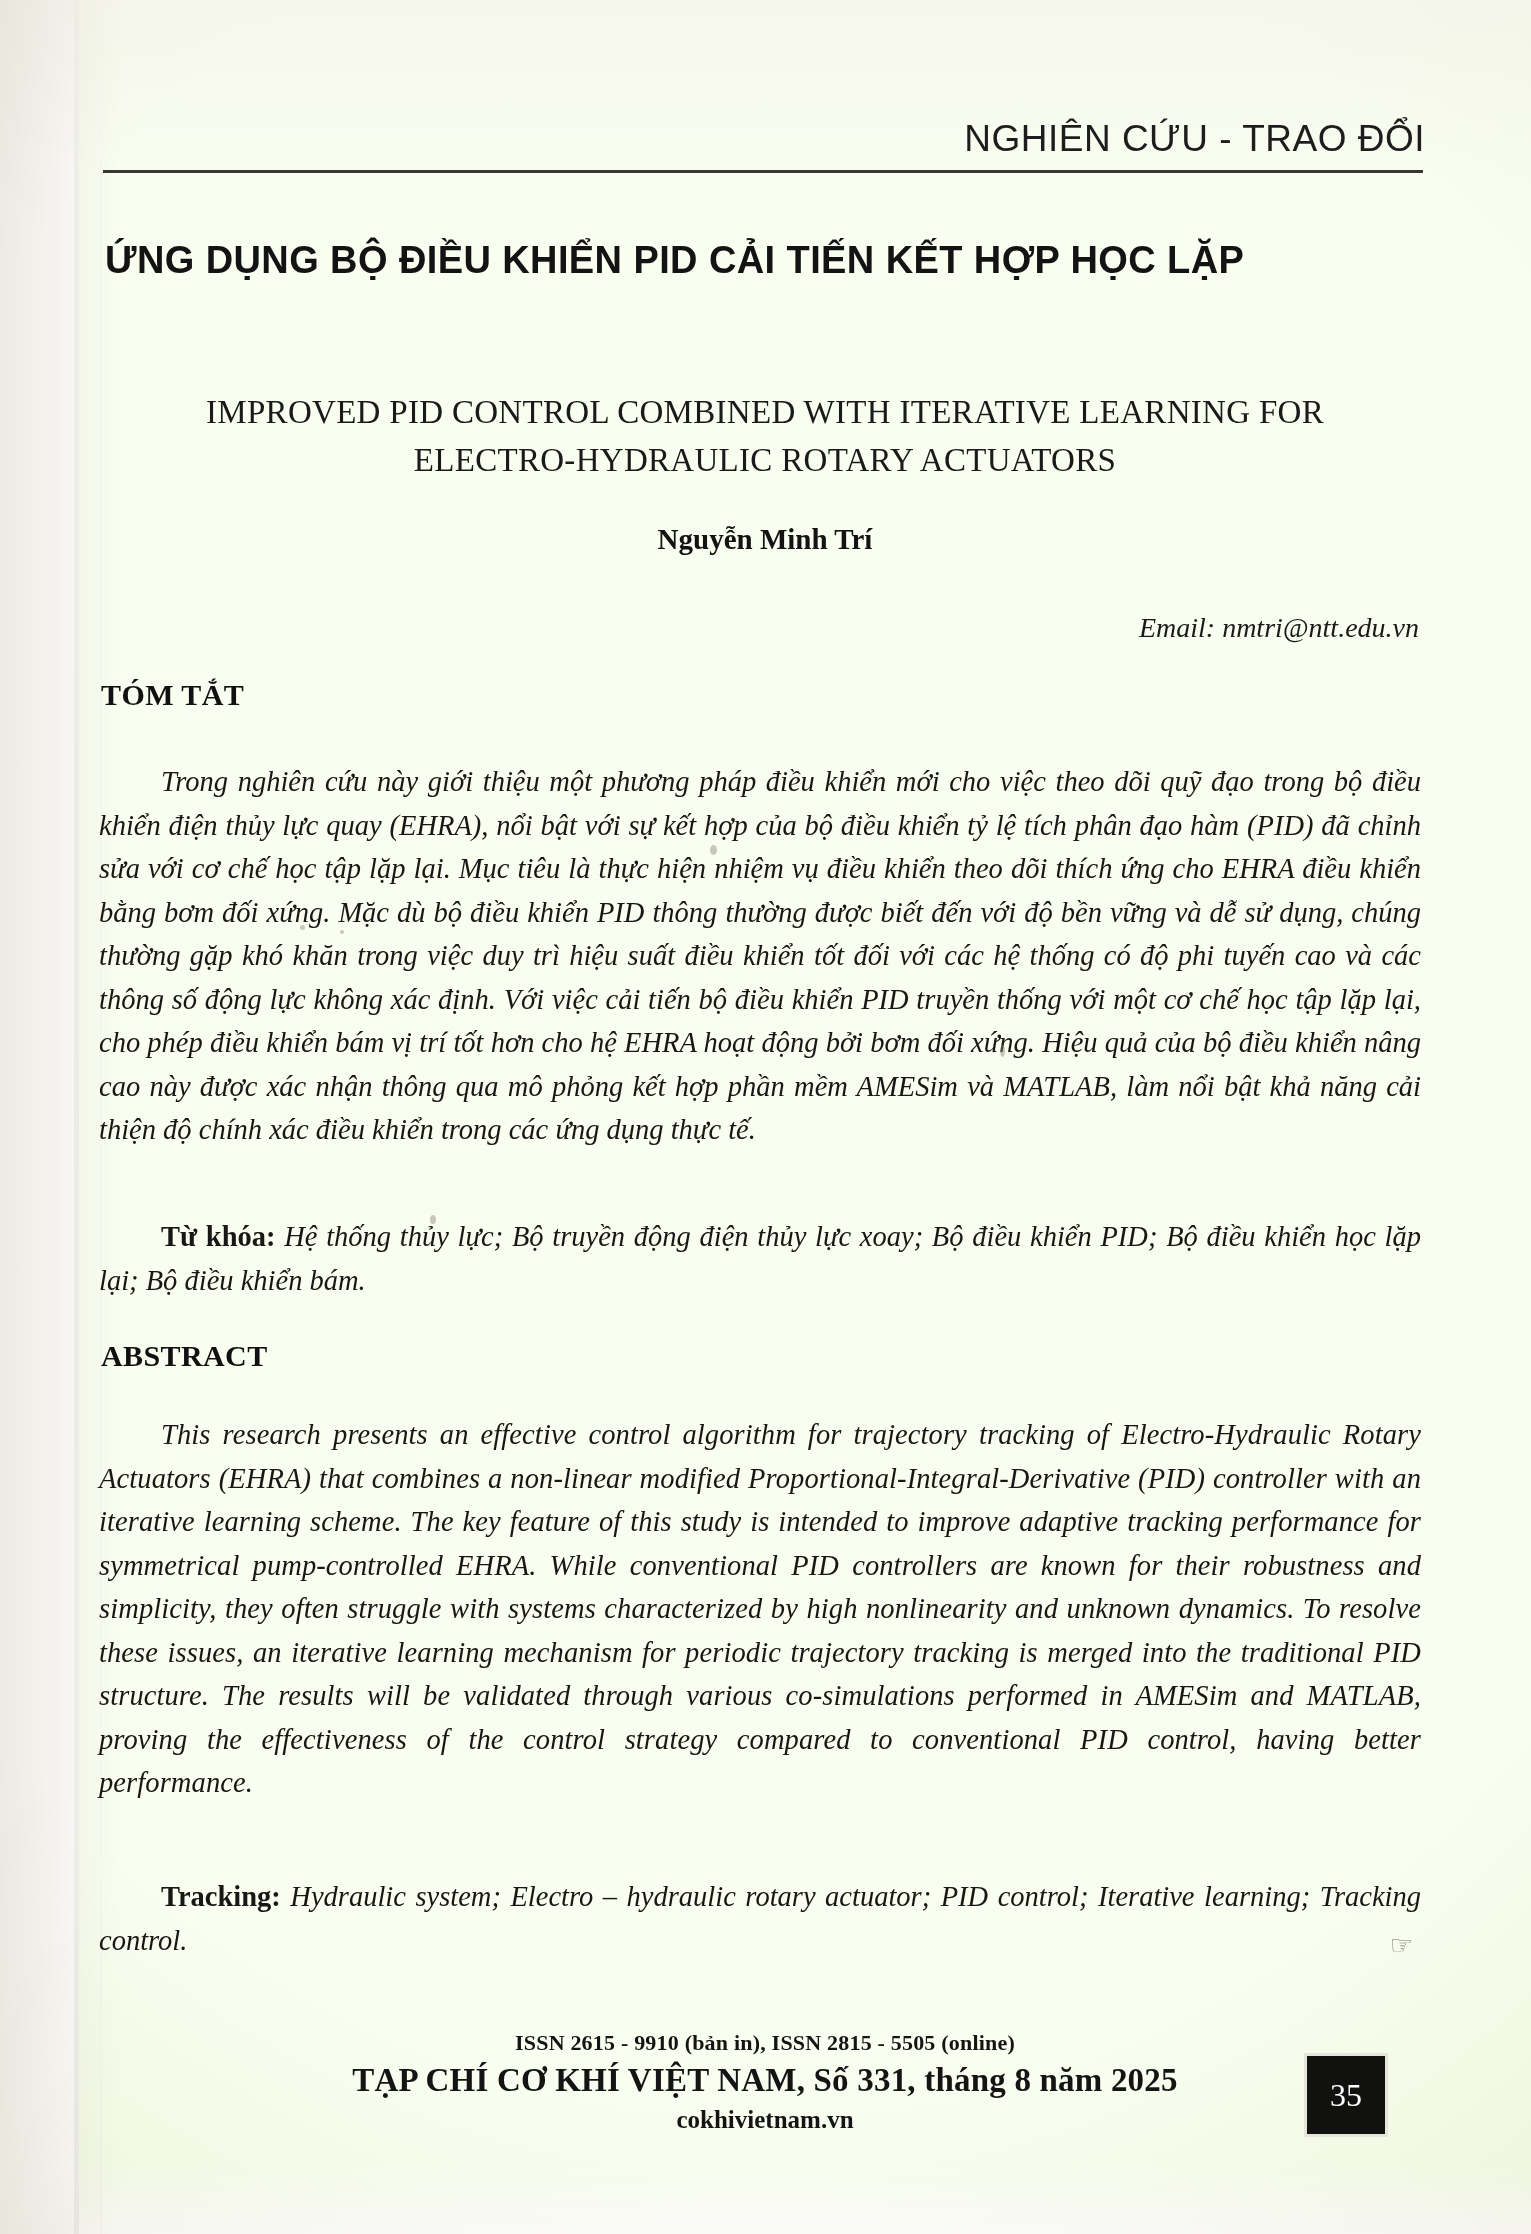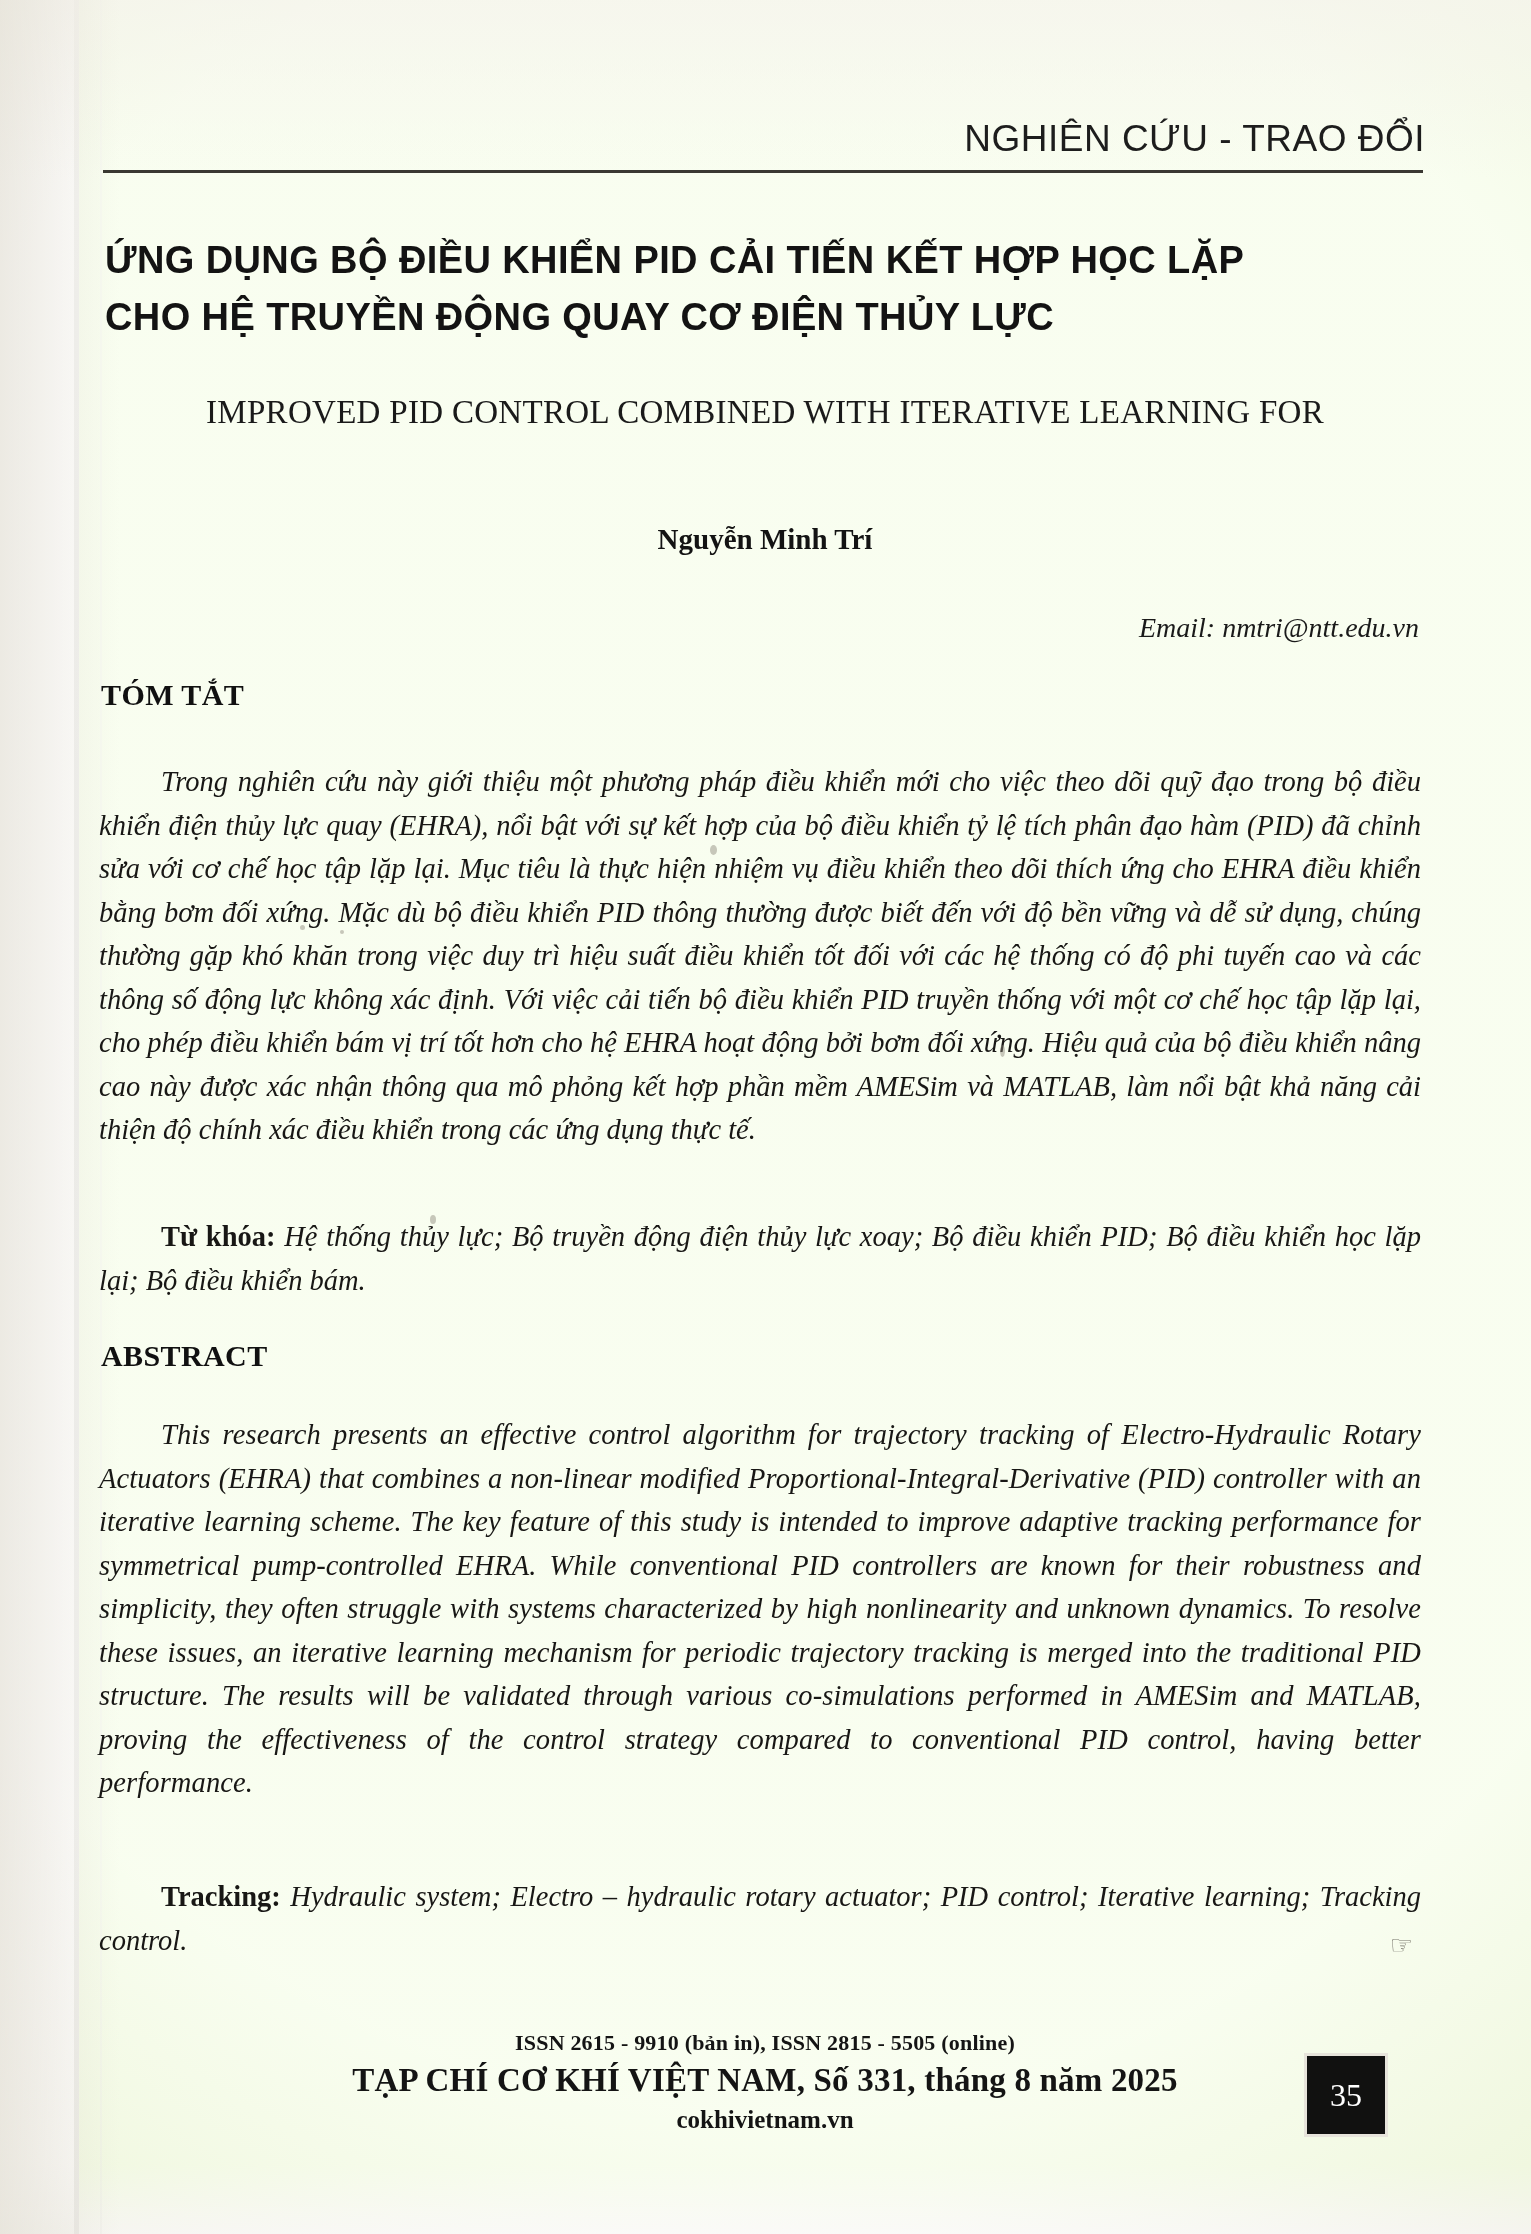--- a/index.html
+++ b/index.html
@@ -242,25 +242,25 @@
   <div class="binding-line2"></div>
   <div class="edge-shadow-bottom"></div>
 
   <div class="content">
 
     <div class="running-head">NGHIÊN CỨU - TRAO ĐỔI</div>
     <div class="head-rule"></div>
 
     <div class="title-vn">
       <div>ỨNG DỤNG BỘ ĐIỀU KHIỂN PID CẢI TIẾN KẾT HỢP HỌC LẶP</div>
-      <div>CHO HỆ TRUYỀN ĐỘNG QUAY CƠ ĐIỆN THỦY LỰC</div>
     </div>
 
     <div class="title-en">
       <div>IMPROVED PID CONTROL COMBINED WITH ITERATIVE LEARNING FOR</div>
+      <div>ELECTRO-HYDRAULIC ROTARY ACTUATORS</div>
     </div>
 
     <div class="author">Nguyễn Minh Trí</div>
     <div class="email">Email: nmtri@ntt.edu.vn</div>
 
     <div class="sec-head" id="tomtat-head">TÓM TẮT</div>
     <div class="para" id="abs-vn">Trong nghiên cứu này giới thiệu một phương pháp điều khiển mới cho việc theo dõi quỹ đạo trong bộ điều khiển điện thủy lực quay (EHRA), nổi bật với sự kết hợp của bộ điều khiển tỷ lệ tích phân đạo hàm (PID) đã chỉnh sửa với cơ chế học tập lặp lại. Mục tiêu là thực hiện nhiệm vụ điều khiển theo dõi thích ứng cho EHRA điều khiển bằng bơm đối xứng. Mặc dù bộ điều khiển PID thông thường được biết đến với độ bền vững và dễ sử dụng, chúng thường gặp khó khăn trong việc duy trì hiệu suất điều khiển tốt đối với các hệ thống có độ phi tuyến cao và các thông số động lực không xác định. Với việc cải tiến bộ điều khiển PID truyền thống với một cơ chế học tập lặp lại, cho phép điều khiển bám vị trí tốt hơn cho hệ EHRA hoạt động bởi bơm đối xứng. Hiệu quả của bộ điều khiển nâng cao này được xác nhận thông qua mô phỏng kết hợp phần mềm AMESim và MATLAB, làm nổi bật khả năng cải thiện độ chính xác điều khiển trong các ứng dụng thực tế.</div>
 
     <div class="para" id="kw-vn"><b>Từ khóa:</b><span> Hệ thống thủy lực; Bộ truyền động điện thủy lực xoay; Bộ điều khiển PID; Bộ điều khiển học lặp lại; Bộ điều khiển bám.</span></div>
 

